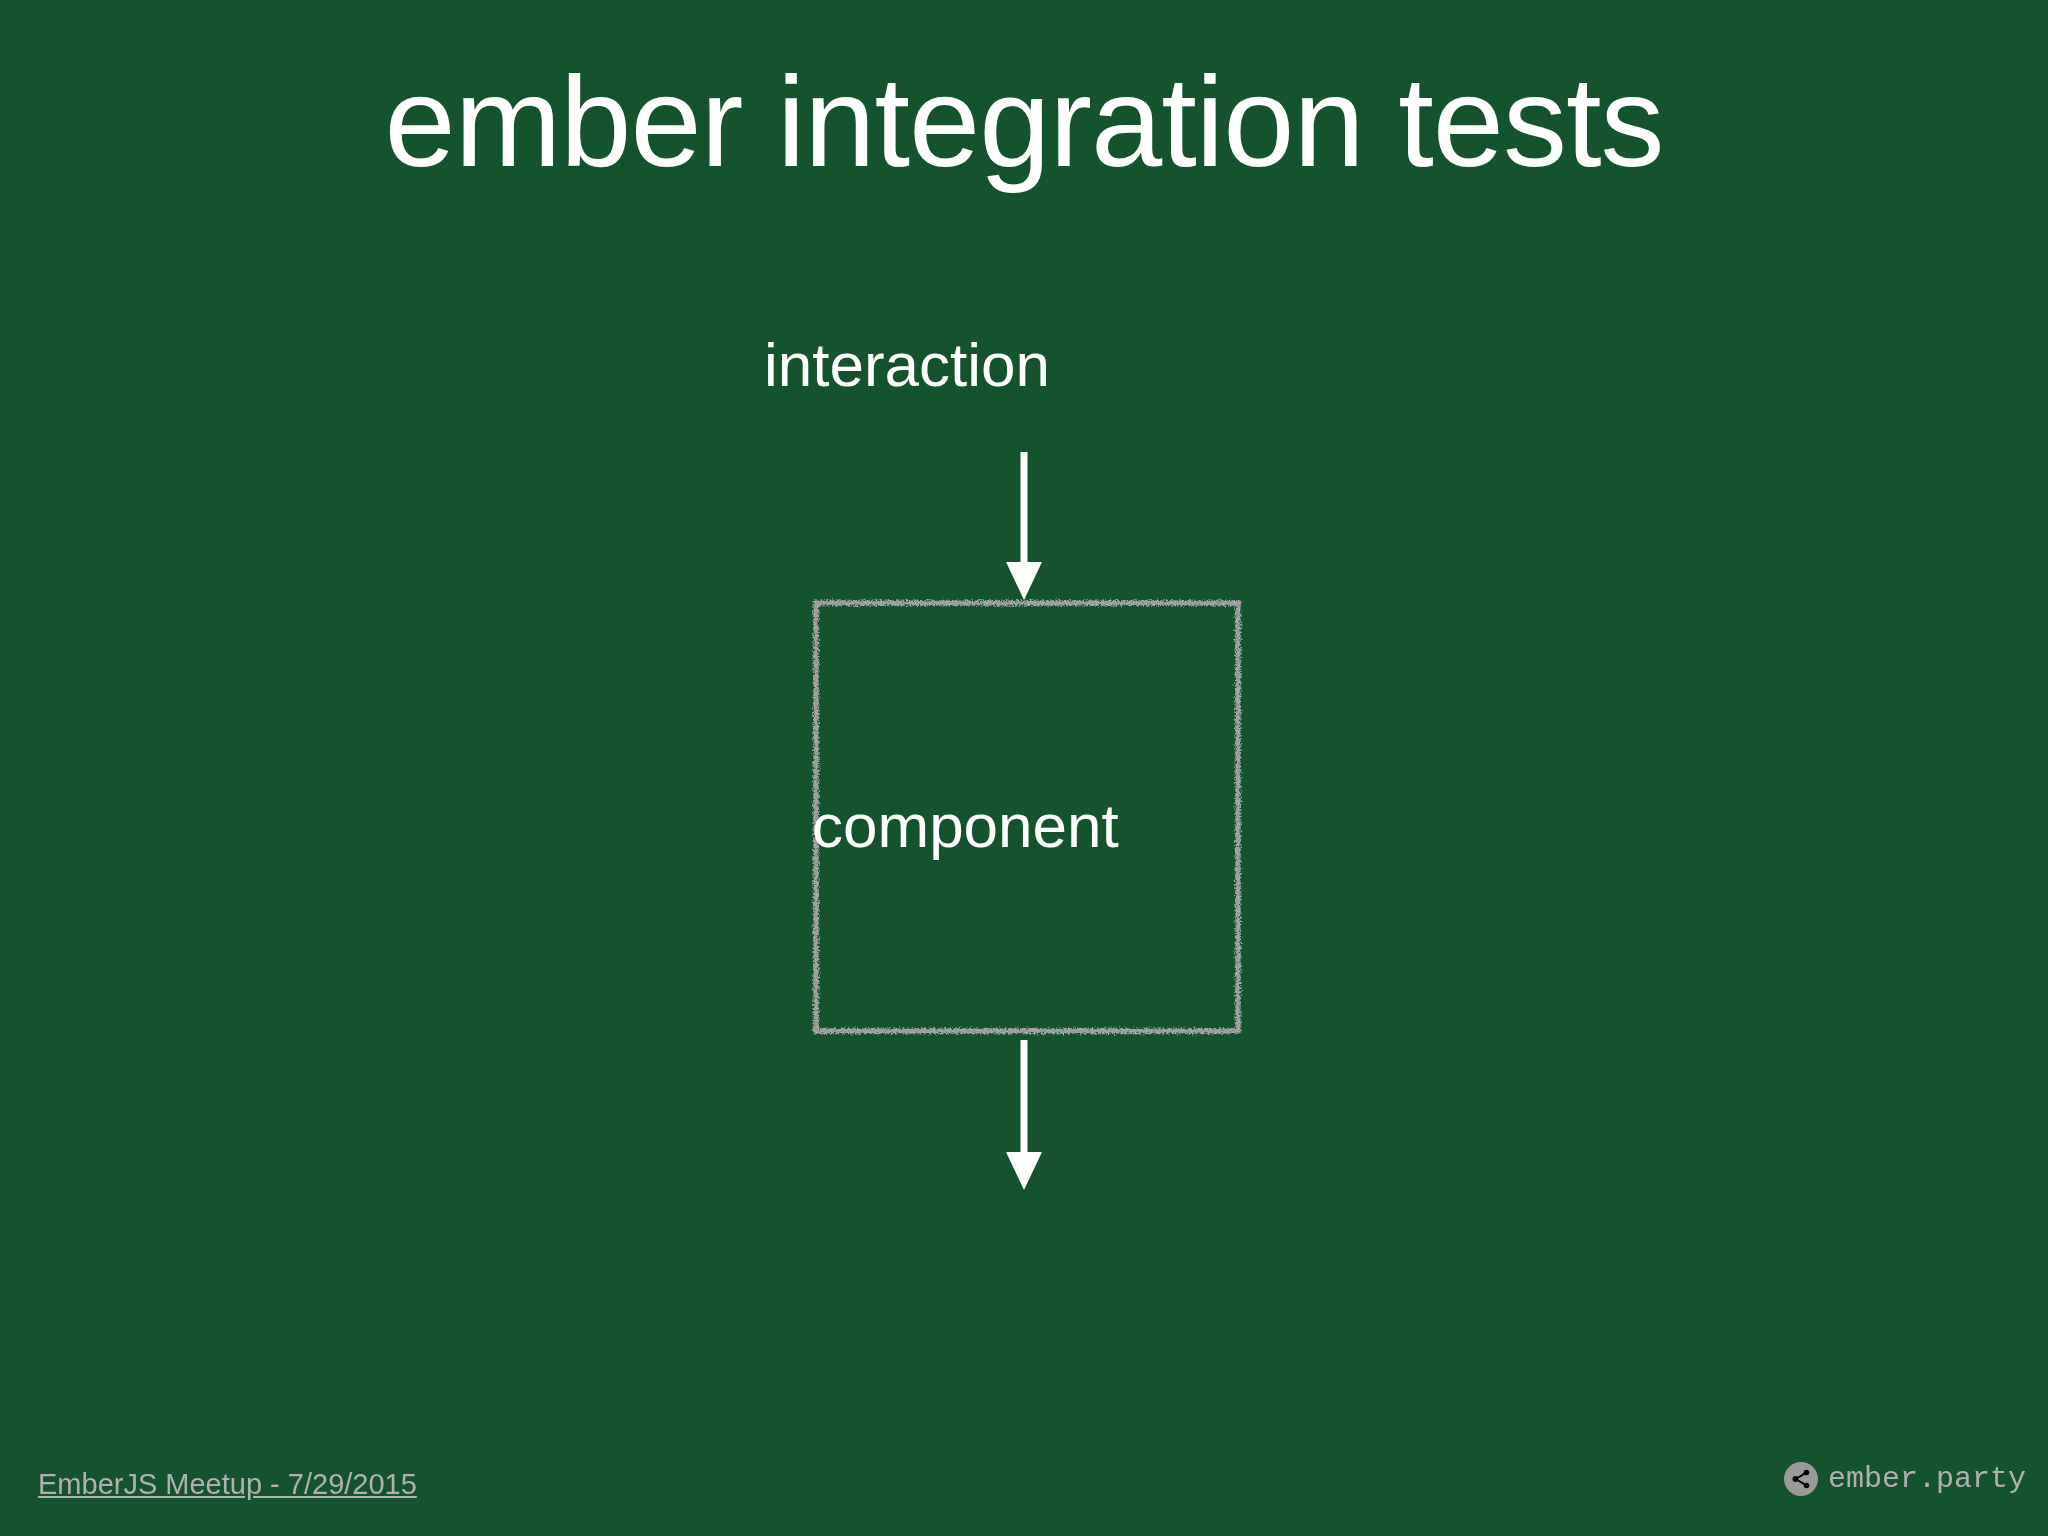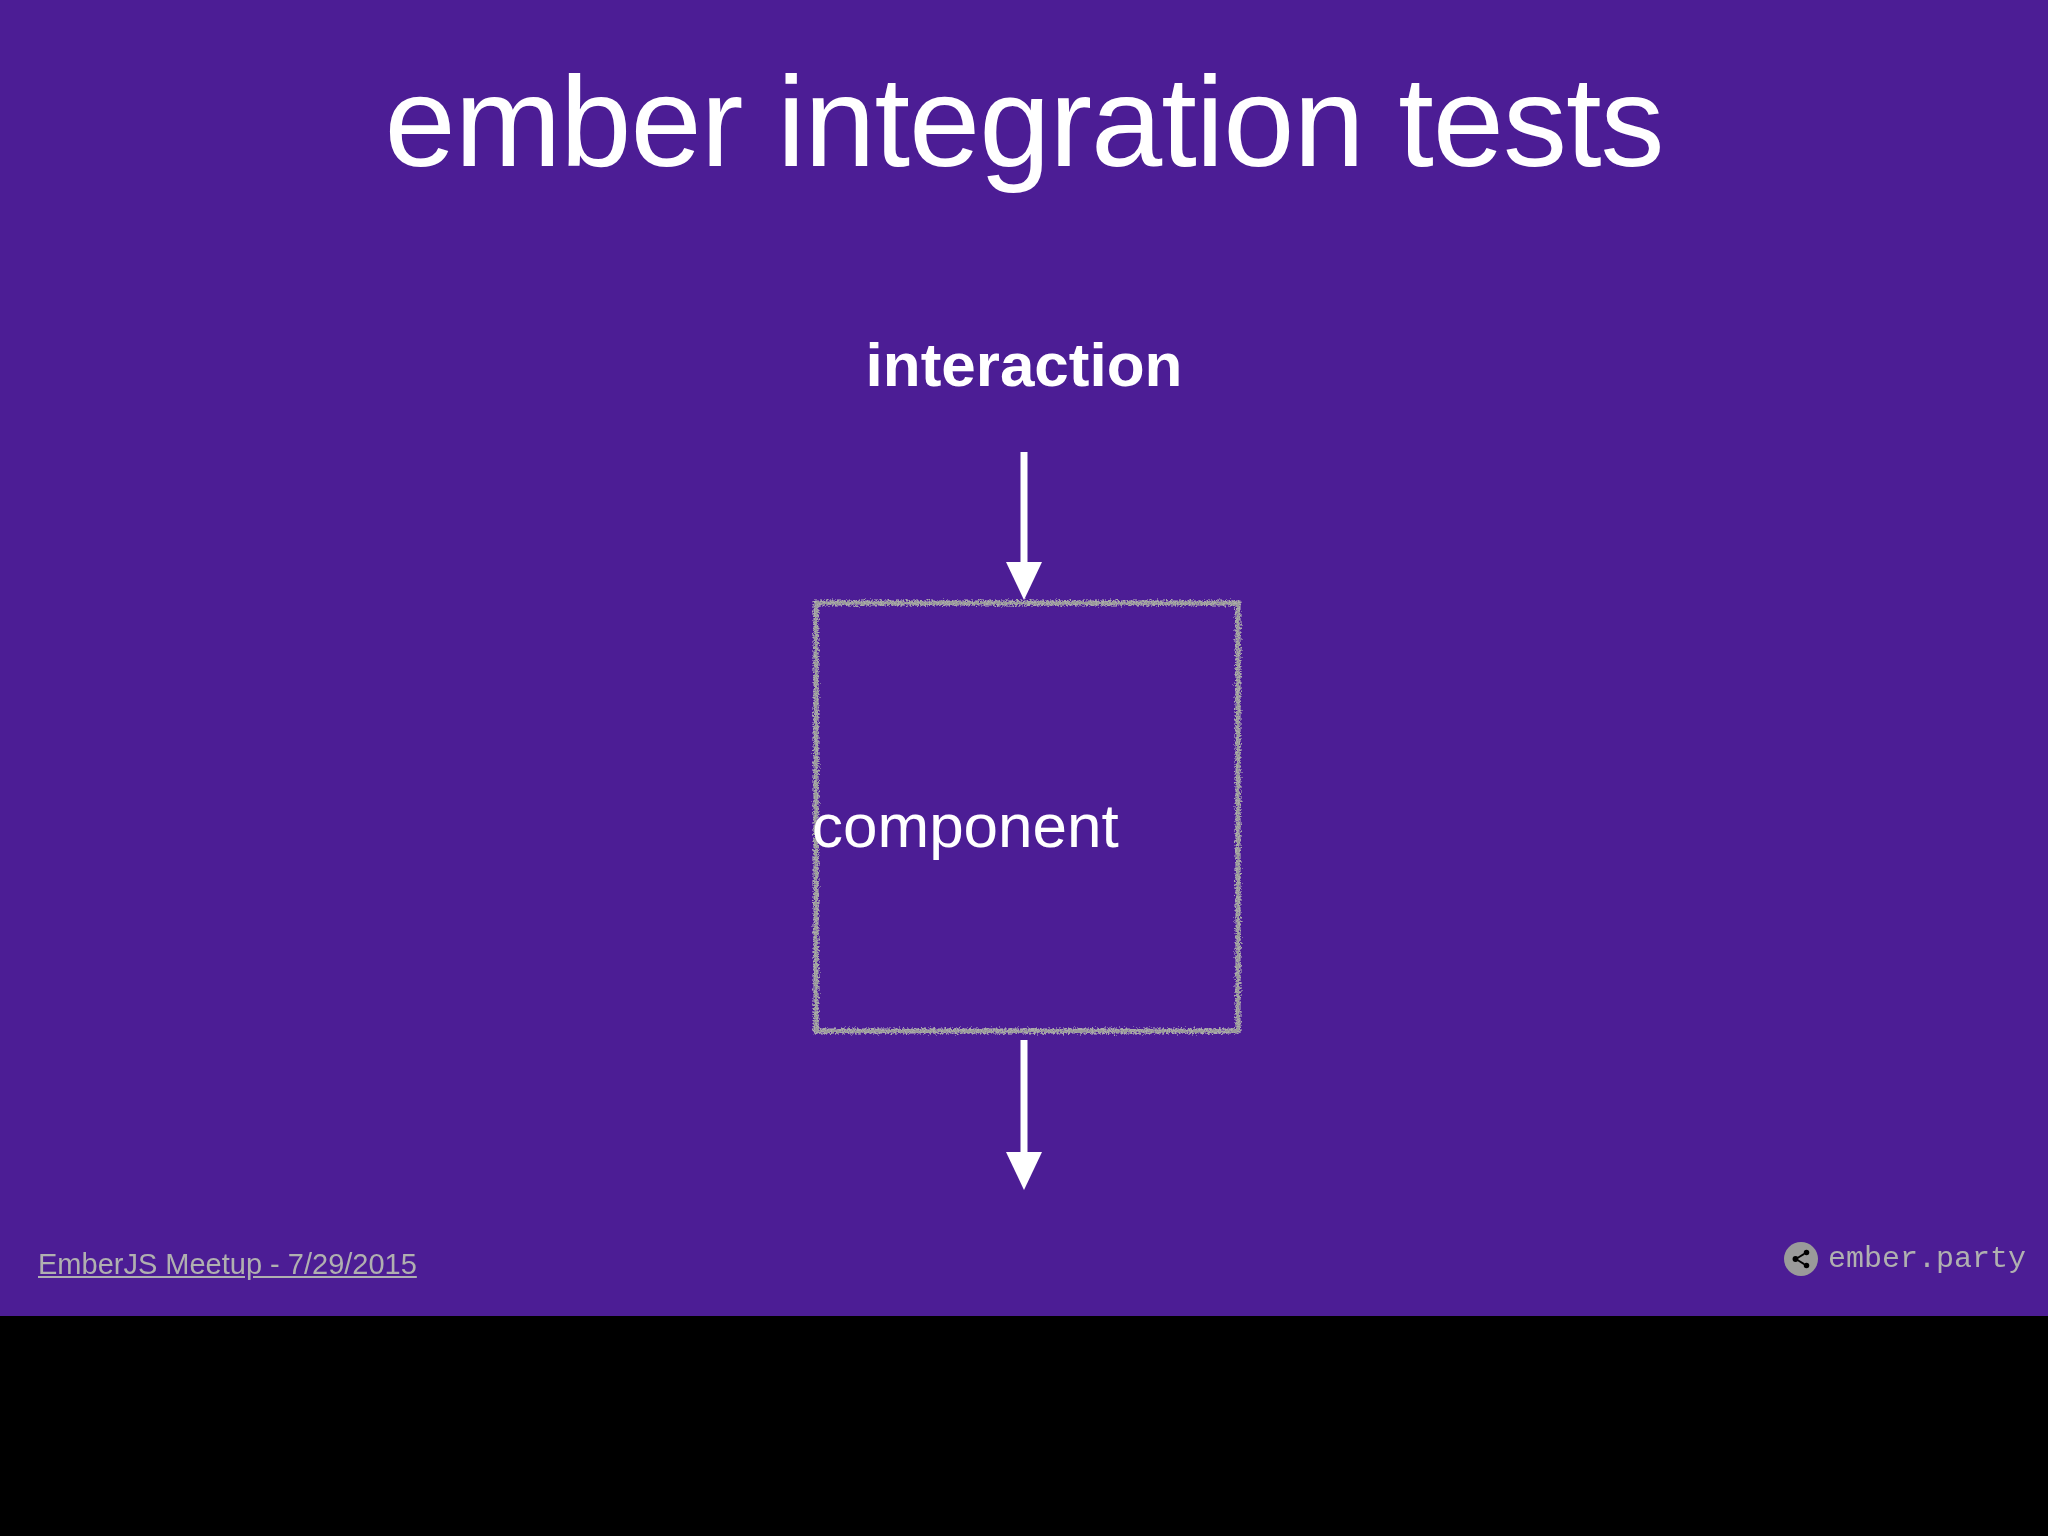--- a/index.html
+++ b/index.html
@@ -13,22 +13,22 @@
   }
 
   body {
     font-family:"Liberation Sans", sans-serif;
     -webkit-font-smoothing:antialiased;
   }
 
   #slide {
     position:relative;
     width:2048px;
-    height:1316px;
-    background:#4c1d95;
+    height:1536px;
+    background:#14532d;
   }
 
   
   #slide-title {
     position:absolute;
     left:0;
     top:52px;
     width:2048px;
     text-align:center;
     color:#ffffff;
@@ -45,23 +45,22 @@
     left:0;
     top:0;
     width:2048px;
     height:1536px;
   }
 
   .node-label {
     position:absolute;
     color:#ffffff;
     font-size:62px;
-    font-weight:700;
+    font-weight:400;
     line-height:1.12;
-    text-align:center;
     white-space:nowrap;
   }
 
   #label-interaction {
     left:764px;
     top:330px;
     width:520px;
   }
 
   #label-expected-action {

